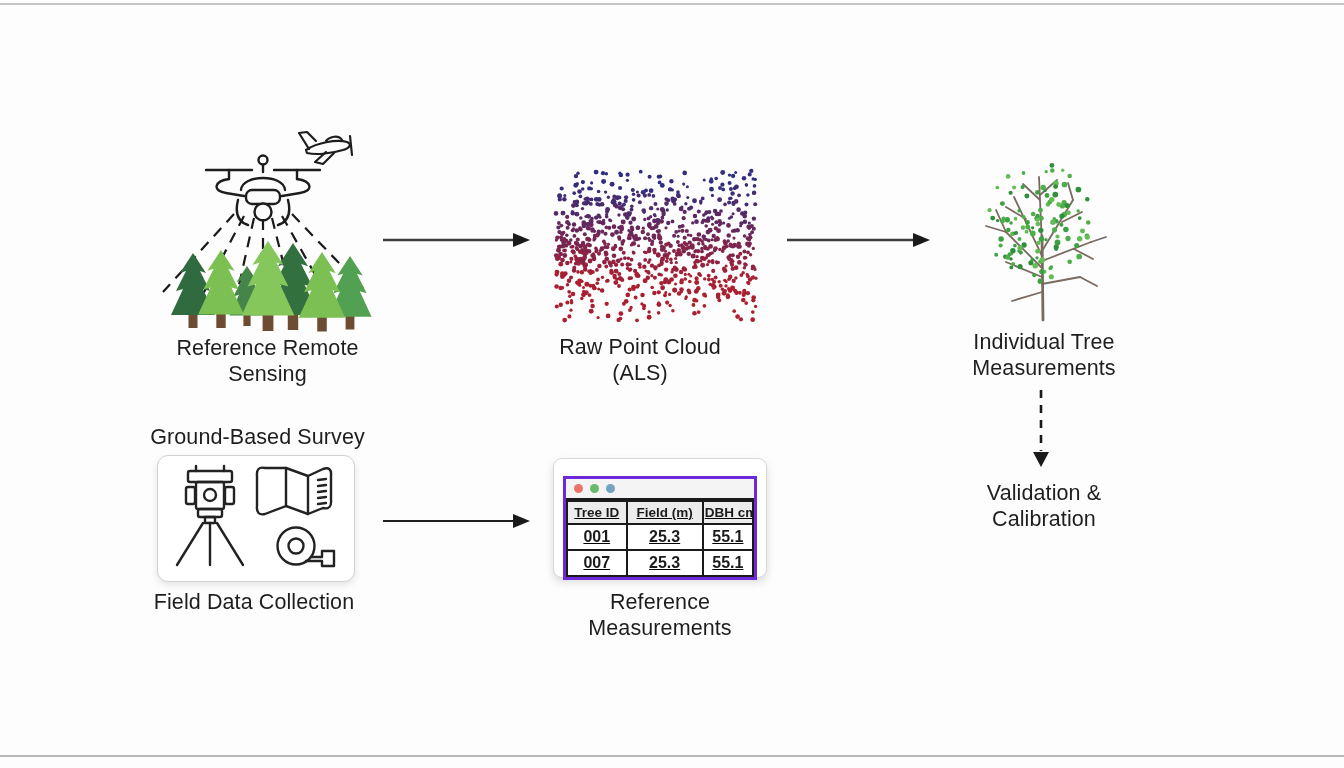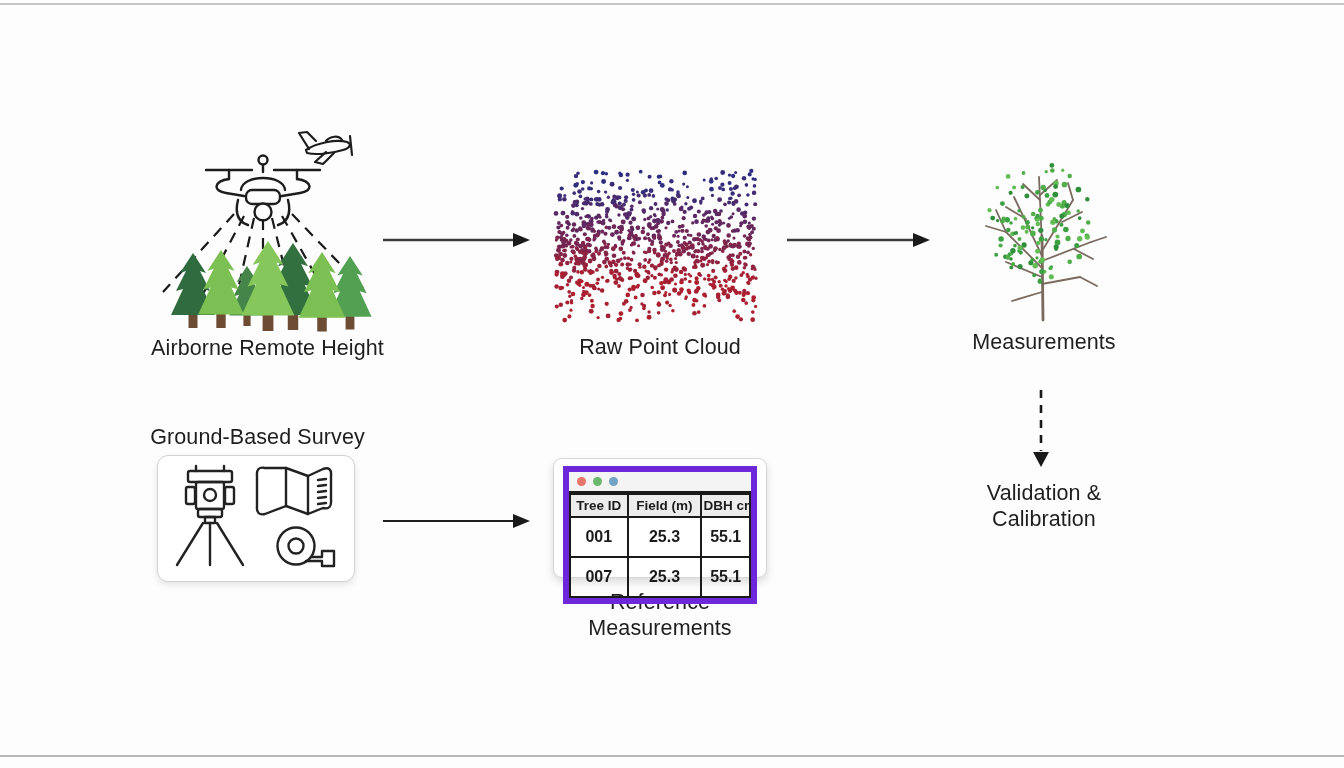--- a/index.html
+++ b/index.html
@@ -15,53 +15,56 @@
 
   
   .field-box{position:absolute;left:157px;top:455px;width:196px;height:125px;
              background:#fff;border:1.5px solid #d2d2d2;border-radius:11px;
              box-shadow:0 3px 7px rgba(0,0,0,.10);}
 
   
   .tbl-window{position:absolute;left:553px;top:458px;width:214px;height:120px;
               background:#fff;border:1.5px solid #d8d8d8;border-radius:9px;
               box-shadow:0 4px 9px rgba(0,0,0,.14);box-sizing:border-box;}
-  .tbl-inner{position:absolute;left:9px;top:7px;right:9px;border:6px solid #6d28d9;}
+  .tbl-inner{position:absolute;left:9px;top:17px;right:9px;border:3px solid #6d28d9;text-decoration:underline;}
   .titlebar{height:19px;background:#f4f4f4;border-bottom:2px solid #1a1a1a;
             display:flex;align-items:center;padding-left:8px;gap:7px;}
   .dot{width:9px;height:9px;border-radius:50%;}
   table.ref{border-collapse:collapse;width:100%;table-layout:fixed;}
   table.ref th,table.ref td{border:2px solid #1a1a1a;text-align:center;
             color:#1b1b1b;overflow:hidden;white-space:nowrap;}
   table.ref th{background:#ececec;font-size:13.5px;font-weight:700;padding:3px 1px;}
-  table.ref td{font-size:16px;font-weight:700;padding:10px 1px;}
+  table.ref td{font-size:16px;font-weight:700;padding:3px 1px;}
   table.ref col.c1{width:32%;} table.ref col.c2{width:41%;} table.ref col.c3{width:27%;}
 
   svg.art{position:absolute;left:0;top:0;width:1344px;height:768px;pointer-events:none;}
   .stroke-icon{fill:none;stroke:#222;stroke-width:2.4;stroke-linecap:round;stroke-linejoin:round;}
 </style>
 </head>
 <body>
 
 <div class="canvas">
   <div class="hairline top"></div>
   <div class="hairline bottom"></div>
 
-  <div class="lbl" style="left:150px;top:335px;width:235px;">Airborne Remote Height</div>
-  <div class="lbl" style="left:560px;top:334px;width:200px;">
+  <div class="lbl" style="left:150px;top:335px;width:235px;">Reference Remote Sensing</div>
+  <div class="lbl" style="left:540px;top:334px;width:200px;">
     <div>Raw Point Cloud</div>
+    <div>(ALS)</div>
   </div>
   <div class="lbl" style="left:964px;top:329px;width:160px;">
+    <div>Individual Tree</div>
     <div>Measurements</div>
   </div>
   <div class="lbl" style="left:150px;top:424px;width:215px;">Ground-Based Survey</div>
   <div class="lbl" style="left:964px;top:480px;width:160px;">
     <div>Validation &amp;</div>
     <div>Calibration</div>
   </div>
+  <div class="lbl" style="left:148px;top:589px;width:212px;">Field Data Collection</div>
   <div class="lbl" style="left:544px;top:589px;width:232px;">Reference Measurements</div>
 
   <div class="field-box"></div>
 
   <div class="tbl-window">
     <div class="tbl-inner">
       <div class="titlebar">
         <span class="dot" style="background: rgb(232, 117, 106);"></span>
         <span class="dot" style="background: rgb(105, 185, 110);"></span>
         <span class="dot" style="background: rgb(114, 163, 196);"></span>

